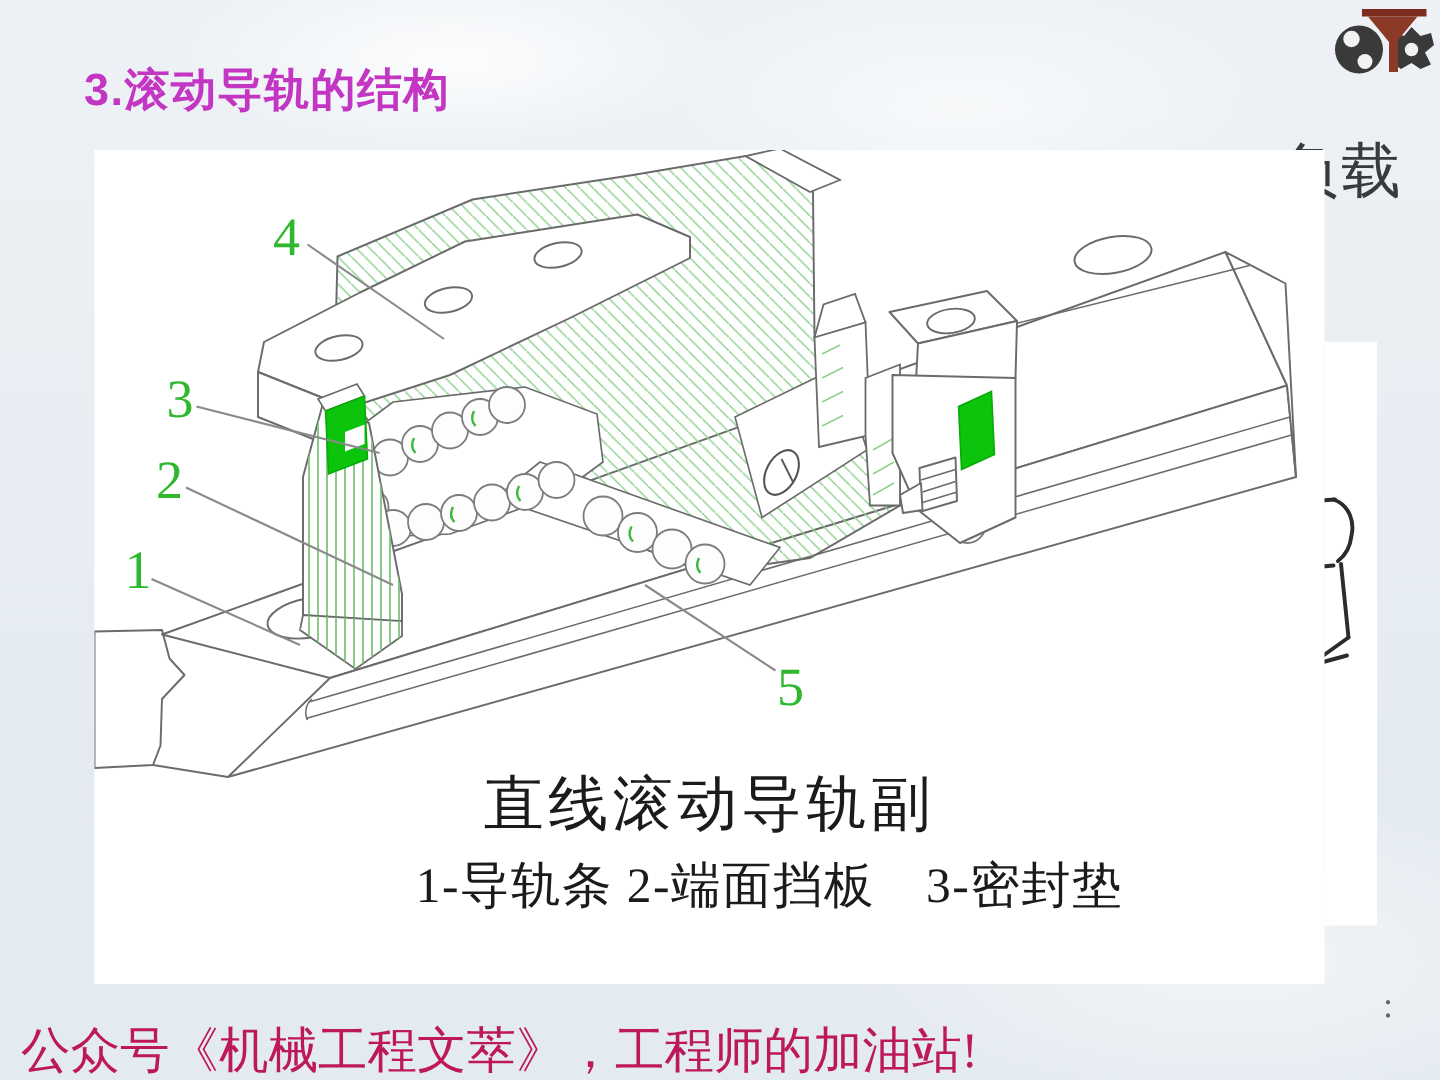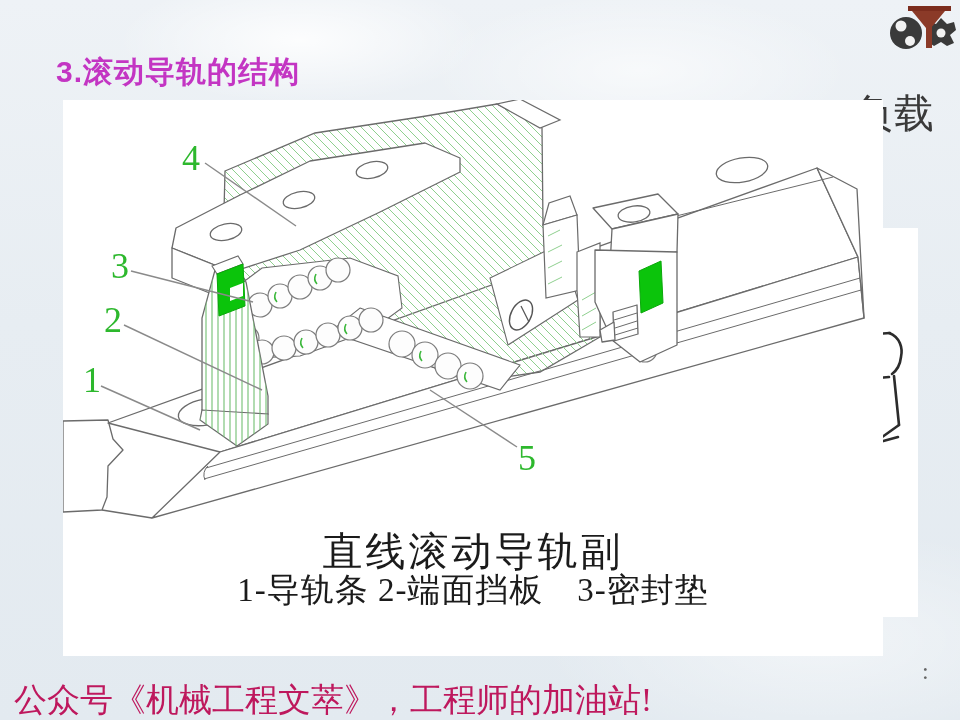--- a/index.html
+++ b/index.html
@@ -12,21 +12,20 @@
       radial-gradient(ellipse 400px 160px at 820px 640px, rgba(255,255,255,.5), rgba(255,255,255,0) 70%),
       linear-gradient(180deg,#eef2f6 0%,#e7edf2 45%,#e3eaf0 100%);
   }
   .abs{position:absolute;}
   #slide-title{
     left:56px;top:40px;
     font-size:30px;font-weight:bold;letter-spacing:1px;
     color:#c335c3;
     font-family:"Liberation Sans",sans-serif;
     z-index:3;
-    margin-top:12px;
   }
   #load-text{
     left:852px;top:86px;
     font-size:40px;color:#3a3a3a;
     font-family:"Liberation Serif",serif;
     letter-spacing:2px;
     z-index:1;white-space:nowrap;
   }
   #figure-panel{
     left:63px;top:100px;width:820px;height:556px;
@@ -38,22 +37,22 @@
   }
   #partial-curve{
     left:872px;top:325px;width:46px;height:125px;z-index:2;
   }
   #diagram{position:absolute;left:0;top:0;width:820px;height:556px;}
   .cap{
     position:absolute;width:100%;text-align:center;
     font-family:"Liberation Serif",serif;color:#1b1b1b;
     white-space:nowrap;
   }
-  #fig-caption{top:408px;font-size:40px;letter-spacing:3px;margin-top:16px;}
-  #fig-parts-1{top:468px;font-size:33px;letter-spacing:1px;}
+  #fig-caption{top:408px;font-size:40px;letter-spacing:3px;}
+  #fig-parts-1{top:468px;font-size:33px;letter-spacing:1px;padding-left:40px;}
   #fig-parts-2{top:510px;font-size:33px;letter-spacing:1px;}
   #footer-text{
     left:14px;top:678px;
     font-size:33px;color:#be185d;
     font-family:"Liberation Serif",serif;
     z-index:3;white-space:nowrap;
   }
   #corner-colon{
     left:922px;top:658px;font-size:24px;color:#666;
     font-family:"Liberation Serif",serif;z-index:3;

